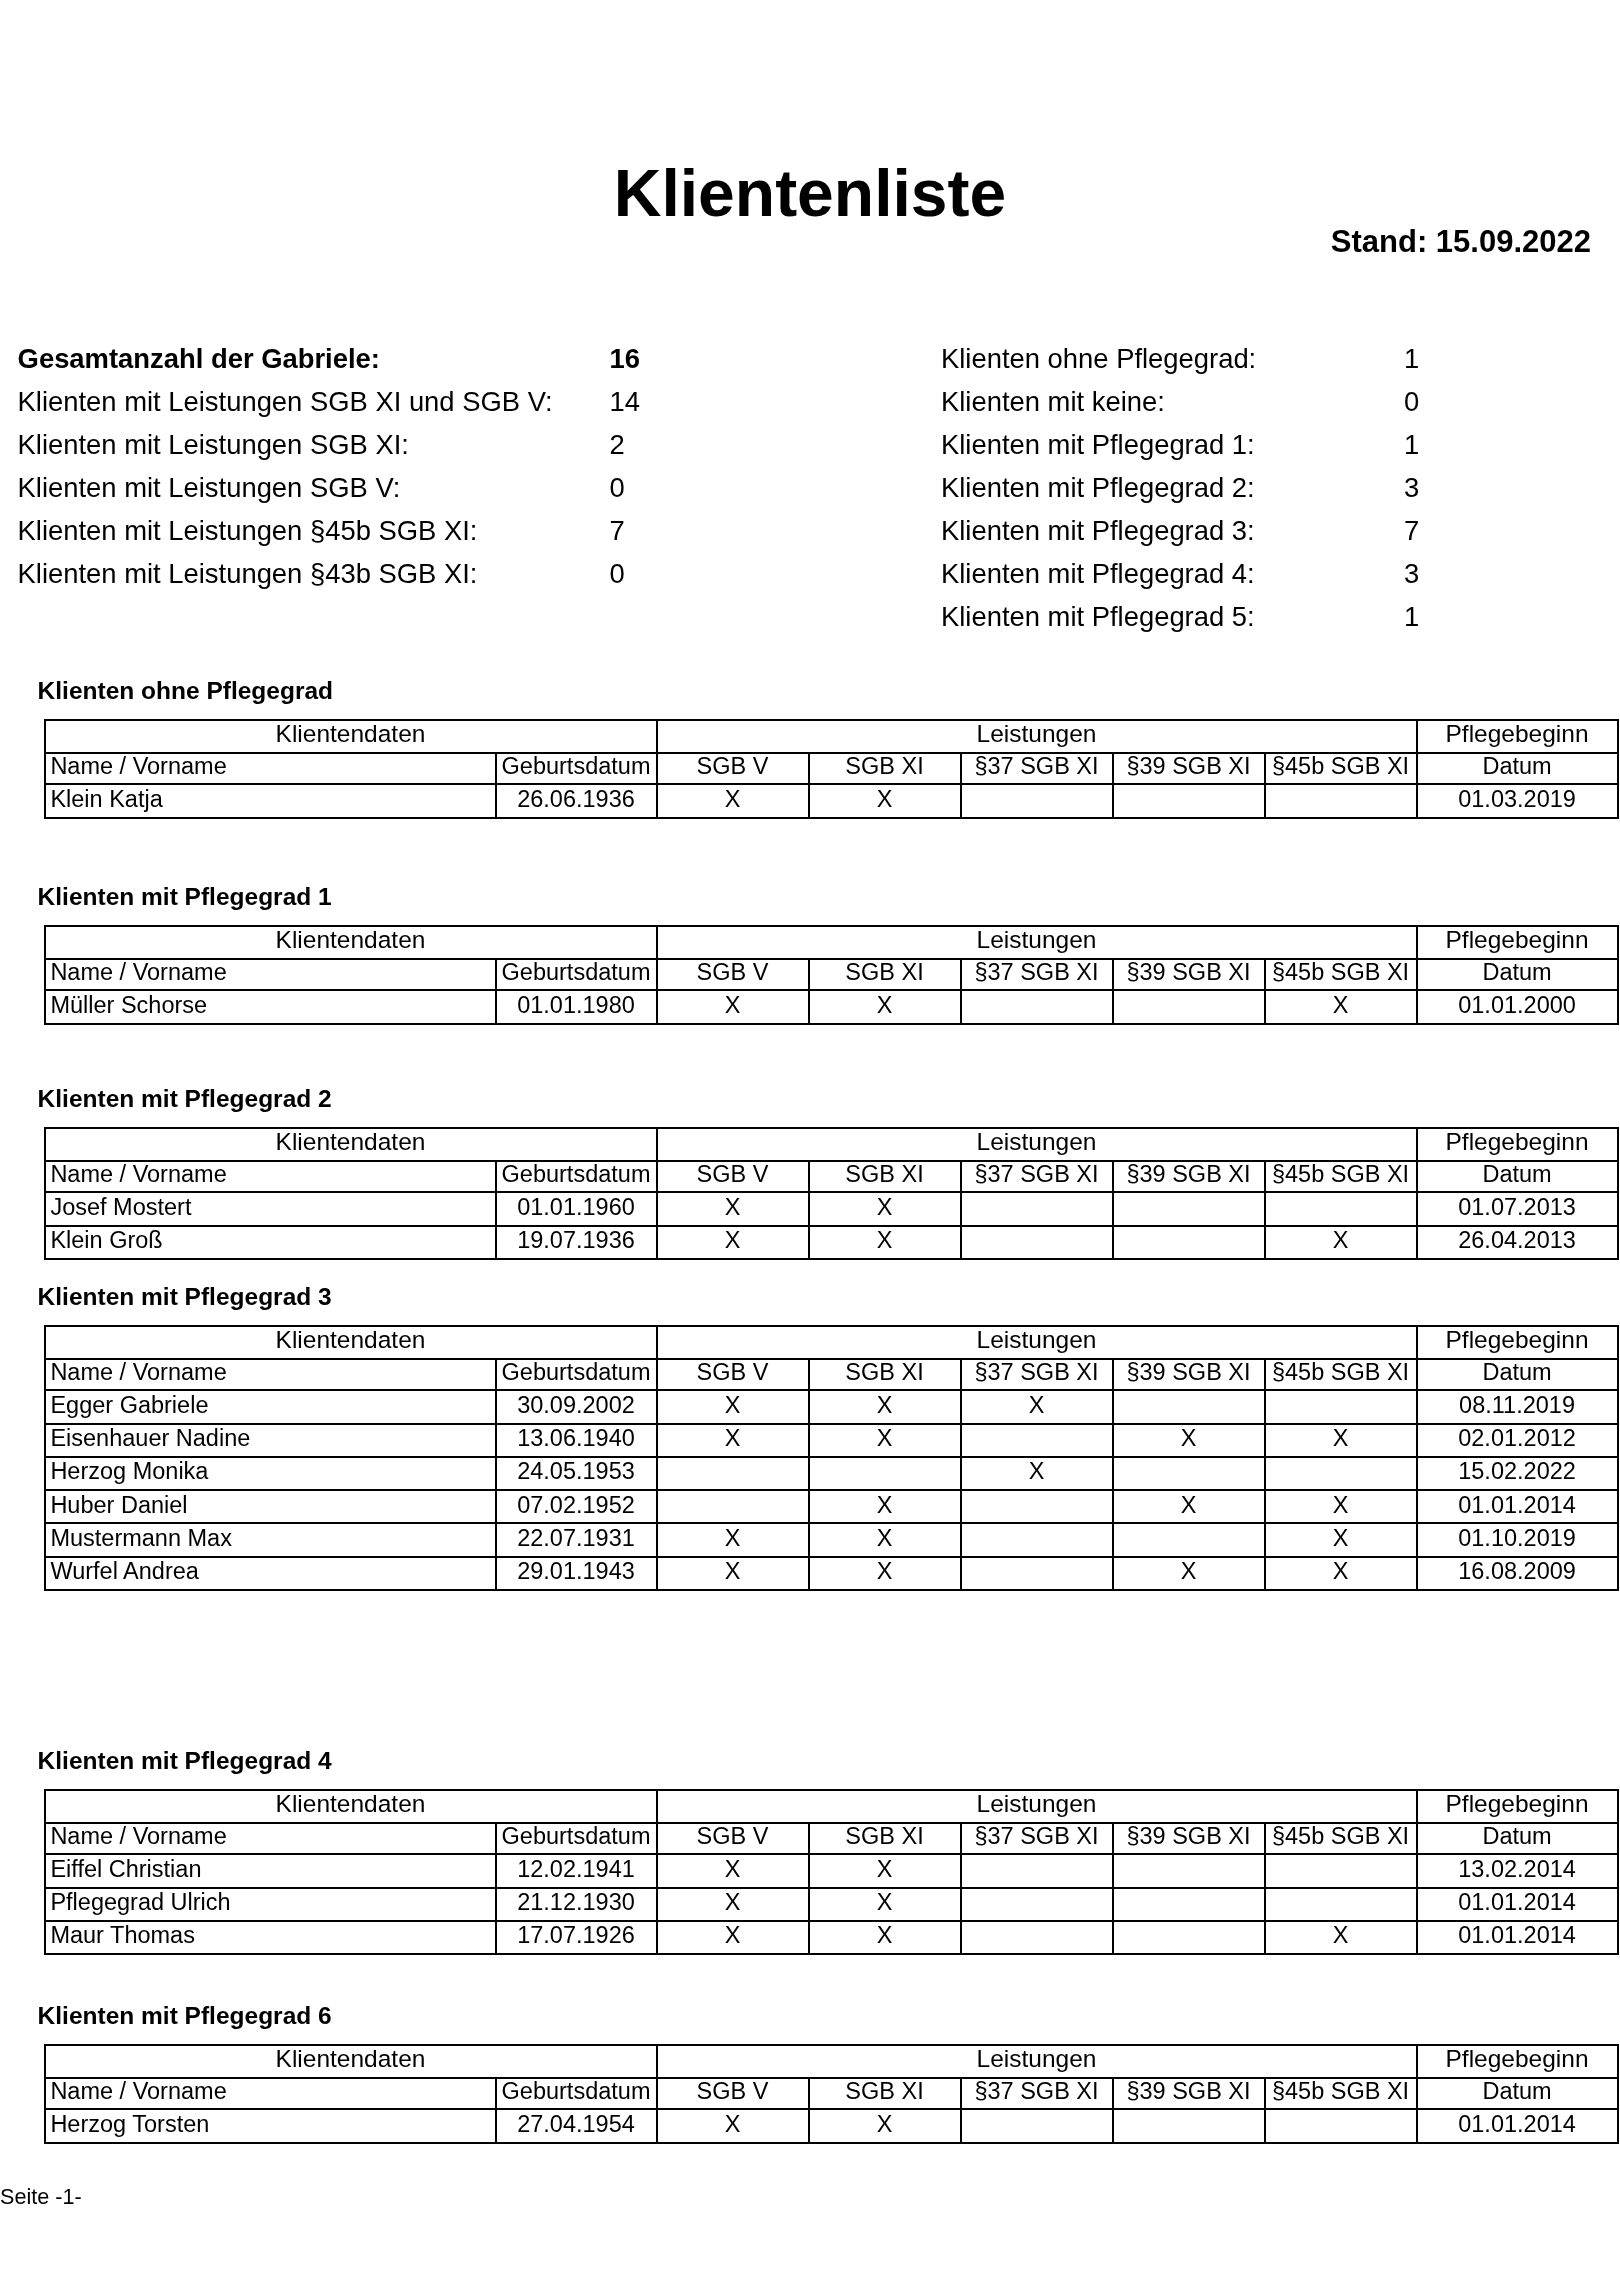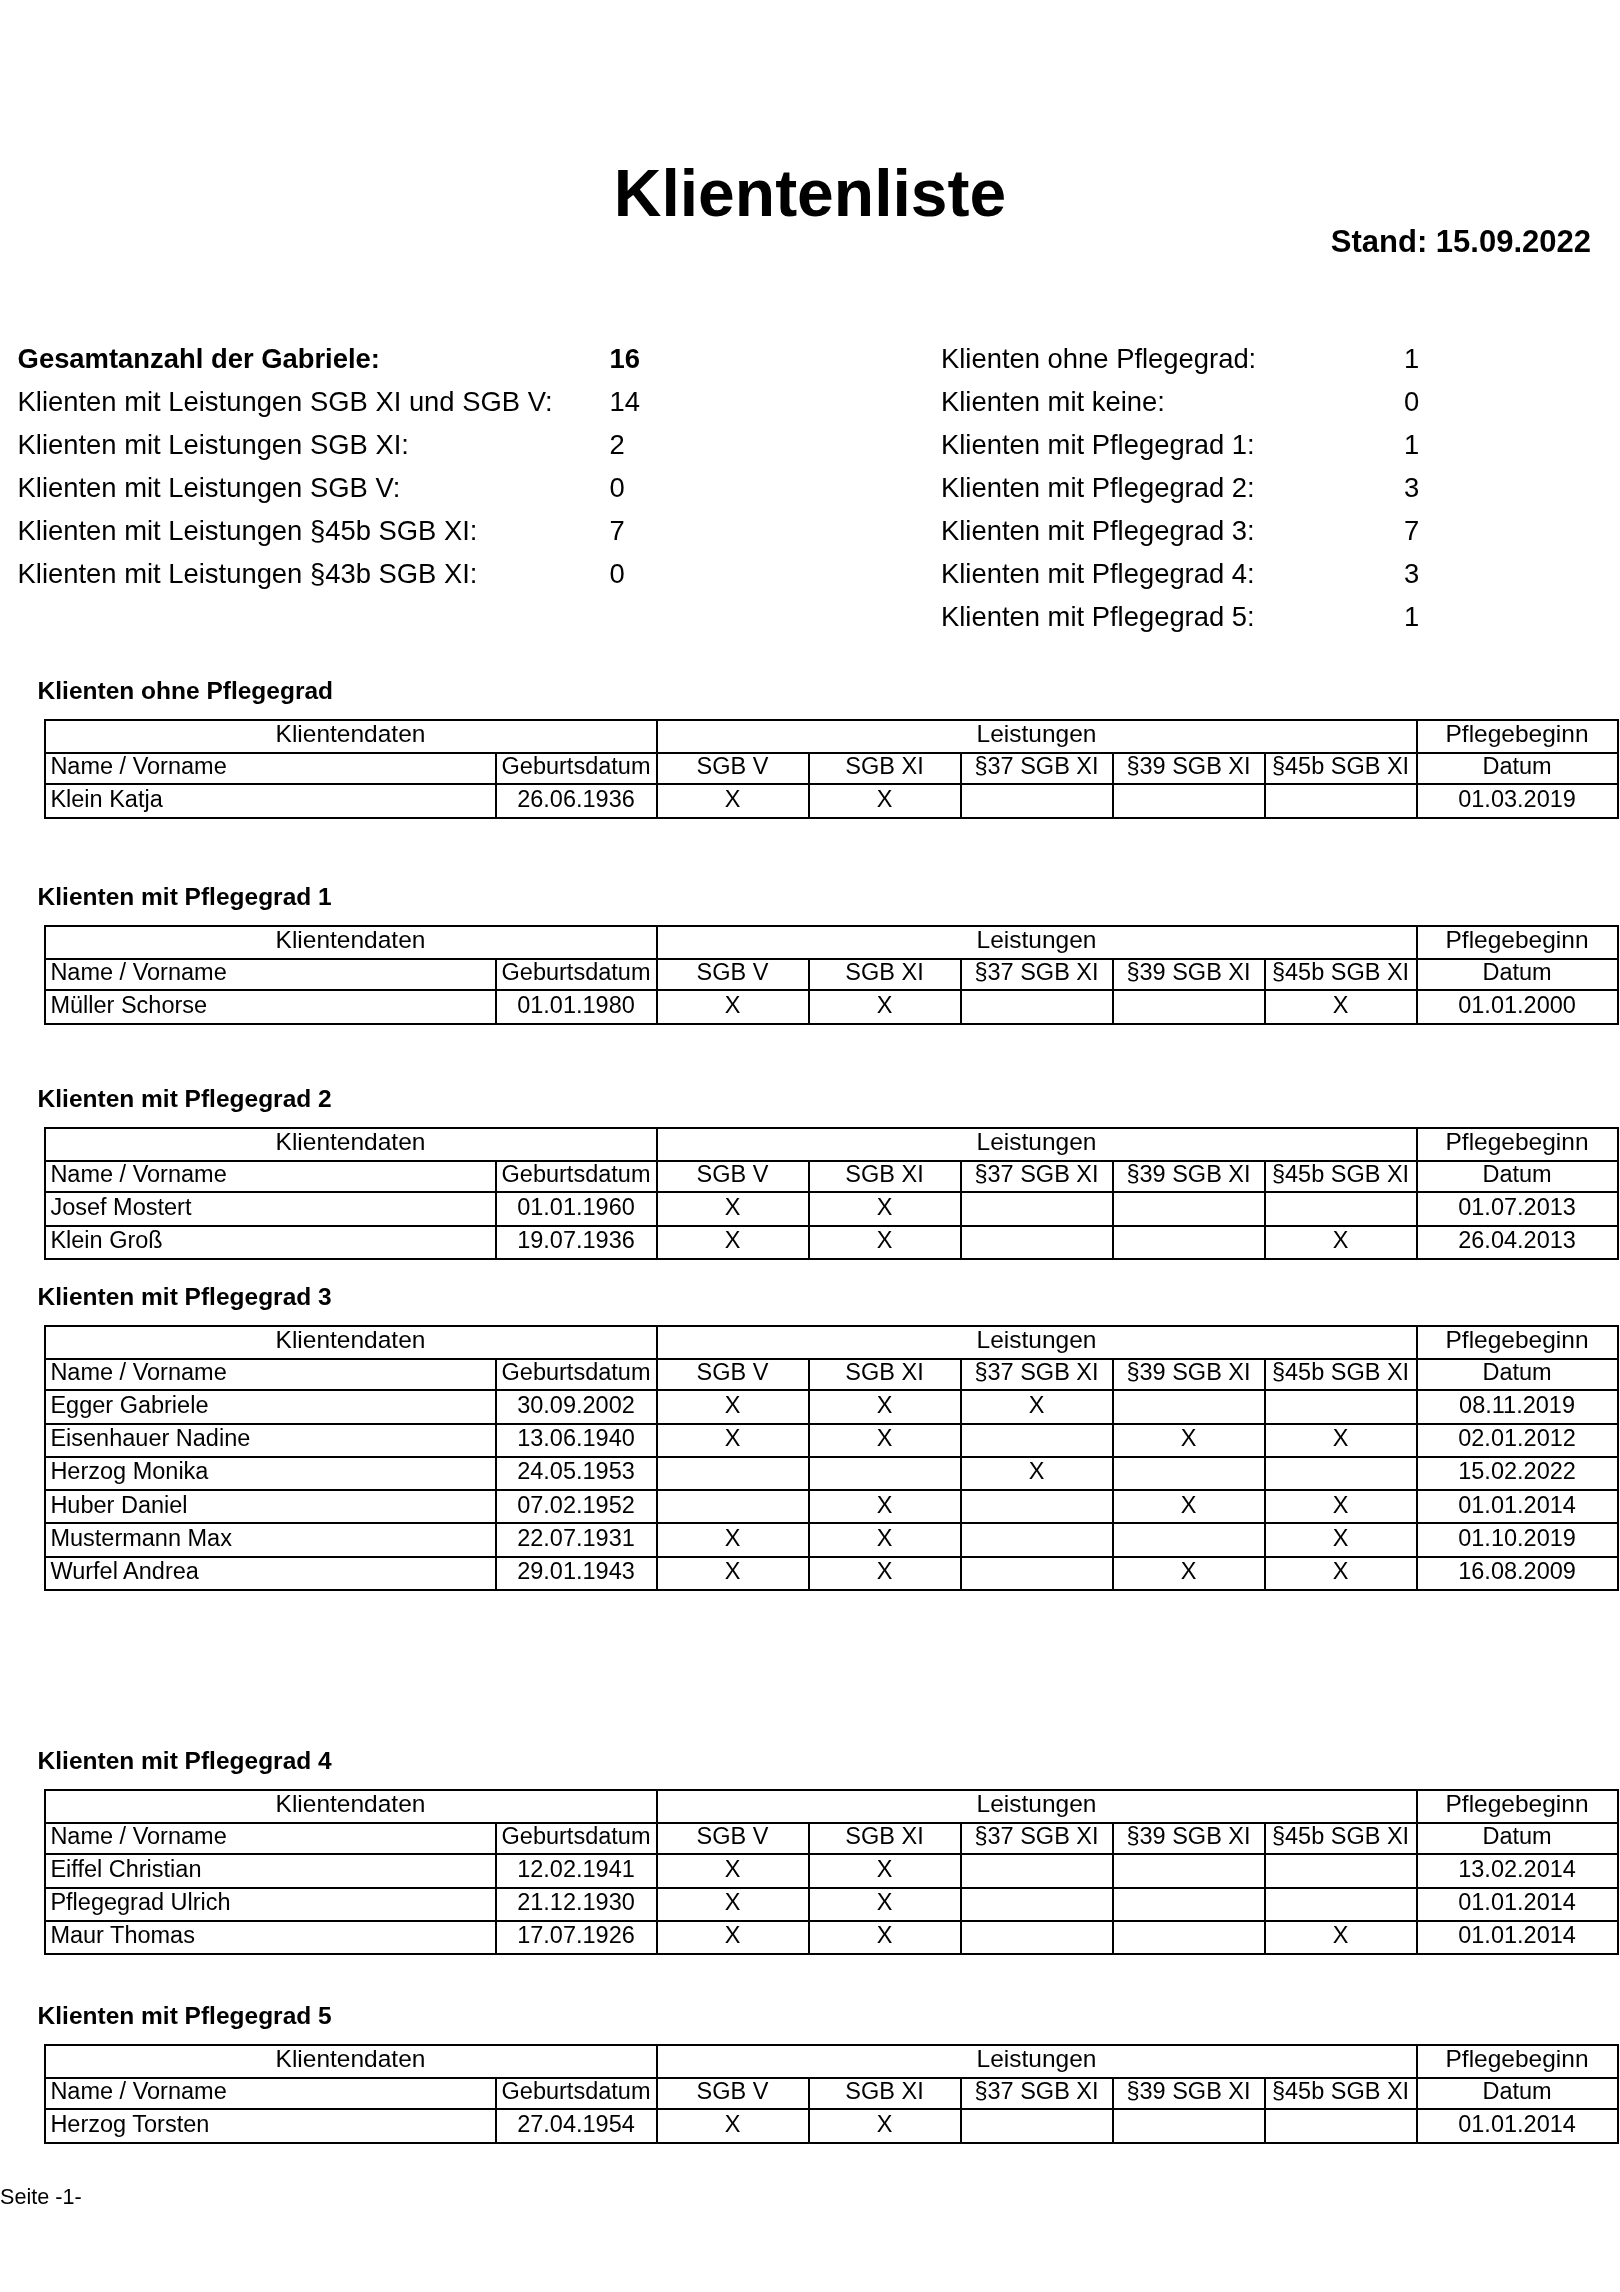--- a/index.html
+++ b/index.html
@@ -410,21 +410,21 @@
             <td>X</td>
             <td></td>
             <td></td>
             <td>X</td>
             <td>01.01.2014</td>
           </tr>
         </tbody>
     </table>
   </section>
     <section class="client-section" style="top: 2001px;">
-    <h2 class="section-heading">Klienten mit Pflegegrad 5</h2>
+    <h2 class="section-heading">Klienten mit Pflegegrad 6</h2>
     <table class="client-table">
       <colgroup>
         <col style="width:451px">
           <col style="width:161px">
           <col style="width:152px">
         <col style="width:152px">
           <col style="width:152px">
           <col style="width:152px">
         <col style="width:152px">
           <col style="width:201px">

